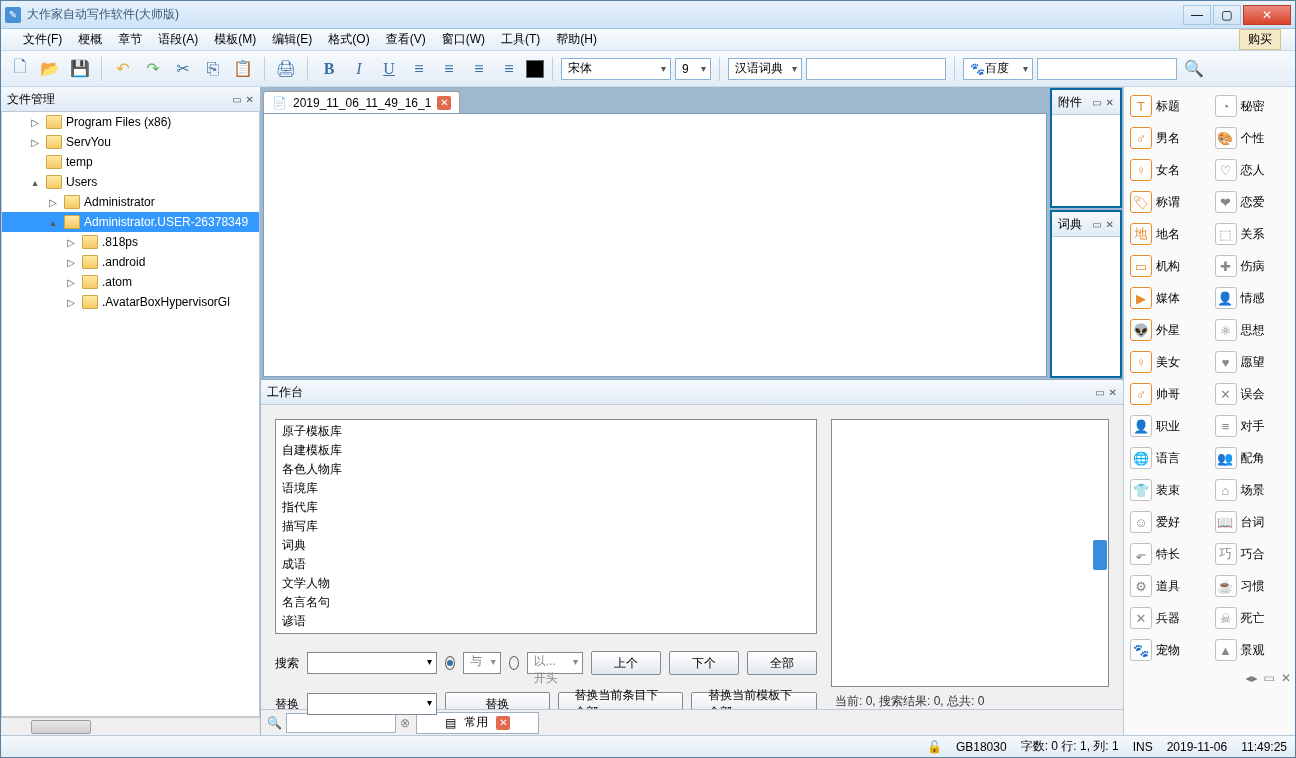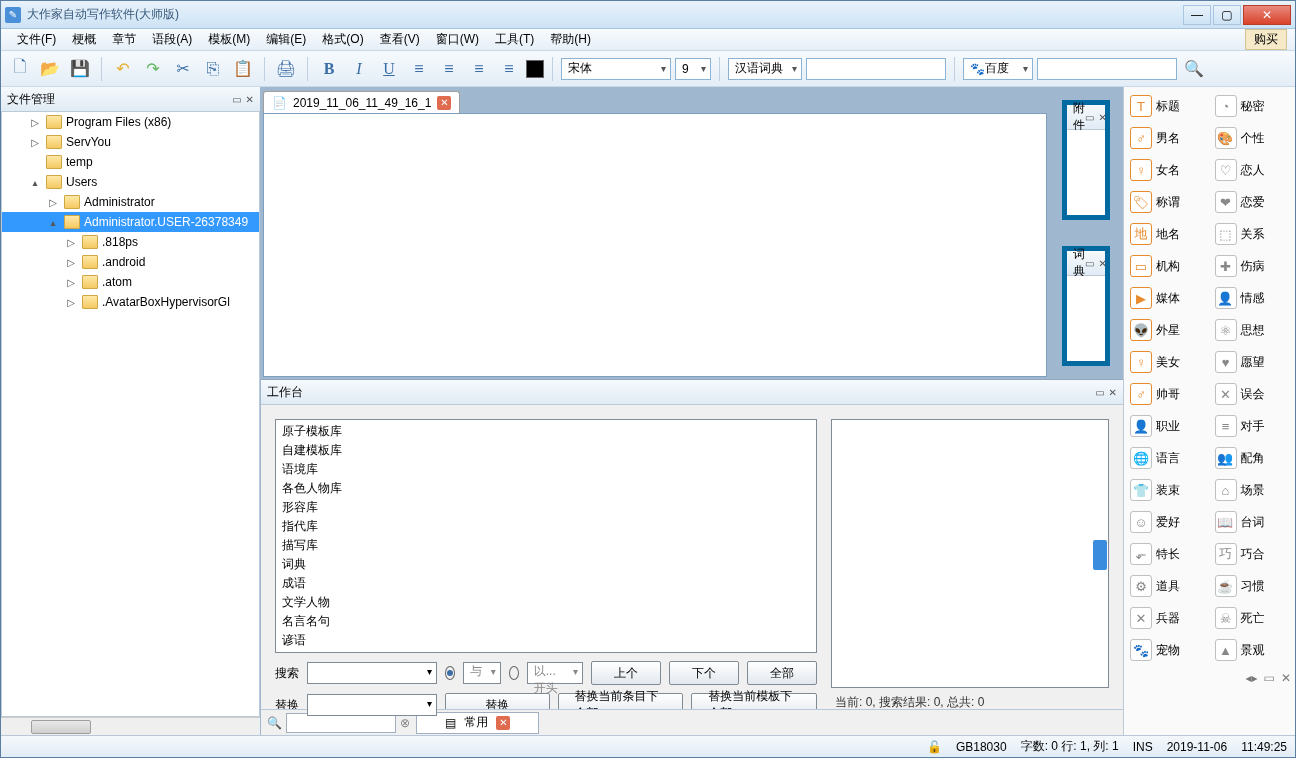--- a/index.html
+++ b/index.html
@@ -4,21 +4,21 @@
 <style>
 *{box-sizing:border-box;margin:0;padding:0;font-family:"SimSun","Microsoft YaHei",sans-serif;font-size:12px;user-select:none}
 body{background:#d0e4f5;overflow:hidden}
 .window{width:1296px;height:758px;background:#f0f0f0;display:flex;flex-direction:column;border:1px solid #5a7fa0}
 .titlebar{height:28px;background:linear-gradient(#e8f2fb,#cde3f5);display:flex;align-items:center;padding:0 4px;border-bottom:1px solid #a9c6e0}
 .titlebar .app-icon{width:16px;height:16px;background:#4a90d9;border-radius:2px;margin-right:6px;display:flex;align-items:center;justify-content:center;color:#fff;font-size:10px}
 .titlebar .title{flex:1;color:#3a5a7c}
 .winbtns{display:flex;gap:0}
 .winbtn{width:28px;height:20px;background:linear-gradient(#e8f2fb,#cde3f5);border:1px solid #a9c6e0;display:flex;align-items:center;justify-content:center;margin-left:2px}
 .winbtn.close{width:48px;background:linear-gradient(#e98a7e,#d9432a);color:#fff;border-color:#b93c27}
-.menubar{height:22px;background:linear-gradient(#f8fbfe,#e6eff8);display:flex;align-items:center;padding:0 8px;border-bottom:1px solid #c9d9e8}
+.menubar{height:22px;background:linear-gradient(#f8fbfe,#e6eff8);display:flex;align-items:center;padding:0 14px;border-bottom:1px solid #c9d9e8}
 .menubar .mi{padding:2px 8px;cursor:default}
 .menubar .buy{margin-left:auto;background:#f5e9c8;border:1px solid #d4c392;padding:1px 8px}
 .toolbar{height:36px;background:linear-gradient(#f7fafd,#e3edf7);display:flex;align-items:center;padding:0 6px;gap:4px;border-bottom:1px solid #c9d9e8}
 .tbtn{width:26px;height:26px;display:flex;align-items:center;justify-content:center;color:#3a6ea5;font-size:16px;border-radius:2px}
 .tsep{width:1px;height:24px;background:#c0d0e0;margin:0 4px}
 .tsel{height:22px;border:1px solid #8ab3d6;background:#fff;padding:0 18px 0 6px;display:flex;align-items:center;position:relative;min-width:60px}
 .tsel::after{content:"▾";position:absolute;right:4px;color:#555;font-size:10px}
 .colorbox{width:18px;height:18px;background:#000;border:1px solid #666}
 .searchbox{height:22px;border:1px solid #8ab3d6;background:#fff;padding:0 4px;display:flex;align-items:center;min-width:140px}
 .main{flex:1;display:flex;position:relative;overflow:hidden}
@@ -36,25 +36,25 @@
 .hscroll{height:18px;background:#efefef;border-top:1px solid #ccc;display:flex;align-items:center}
 .hscroll .thumb{width:60px;height:14px;background:linear-gradient(#e8e8e8,#cfcfcf);border:1px solid #9f9f9f;margin-left:30px;border-radius:2px}
 .center{flex:1;display:flex;flex-direction:column;min-width:0}
 .editor-area{flex:1;display:flex;background:#9fb8cf;min-height:0;position:relative}
 .doc-col{flex:1;display:flex;flex-direction:column;margin:2px}
 .tabrow{display:flex;height:24px;align-items:flex-end}
 .doctab{background:#fff;border:1px solid #9f9f9f;border-bottom:none;height:22px;display:flex;align-items:center;padding:0 8px;gap:6px;border-radius:3px 3px 0 0}
 .doctab .x{width:14px;height:14px;background:#e06b4f;color:#fff;display:flex;align-items:center;justify-content:center;border-radius:2px;font-size:10px}
 .editor{flex:1;background:#fff;border:1px solid #7f9fbf}
 .right{width:74px;display:flex;flex-direction:column}
-.att,.dict{border:5px solid #0369a1;margin:13px;min-height:120px;display:flex;flex-direction:column}
+.att,.dict{border:2px solid #0369a1;margin:1px;min-height:120px;display:flex;flex-direction:column}
 .att .body,.dict .body{flex:1;background:#fff}
 .workbench{height:330px;display:flex;flex-direction:column;border-top:1px solid #8fa8bf}
 .wb-body{flex:1;display:flex;gap:14px;padding:14px;background:#f0f0f0}
-.wb-left{flex:1;display:flex;flex-direction:column;gap:8px;max-width:620px}
+.wb-left{flex:1;display:flex;flex-direction:column;gap:17px;max-width:620px}
 .listbox{flex:1;background:#fff;border:1px solid #808b96;overflow-y:scroll;padding:2px}
 .listbox div{padding:1px 4px;font-family:"NSimSun",monospace}
 .ctrlrow{display:flex;align-items:center;gap:8px}
 .ctrlrow label{white-space:nowrap}
 .combo{height:22px;border:1px solid #808b96;background:#fff;flex:0 0 130px;position:relative}
 .combo::after{content:"▾";position:absolute;right:4px;top:3px;font-size:10px}
 .radio{width:14px;height:14px;border:1px solid #666;border-radius:50%;display:inline-flex;align-items:center;justify-content:center}
 .radio.on::after{content:"";width:6px;height:6px;background:#3a6ea5;border-radius:50%}
 .smallsel{height:22px;border:1px solid #808b96;background:#fff;padding:0 18px 0 6px;position:relative;color:#888}
 .smallsel::after{content:"▾";position:absolute;right:4px;top:3px;font-size:10px}
@@ -263,23 +263,22 @@
             <div class="ctrls">
               <span>▭</span>
               <span>✕</span>
             </div>
           </div>
         <div class="wb-body">
           <div class="wb-left">
             <div class="listbox" id="libbox">
                 <div>原子模板库</div>
                 <div>自建模板库</div>
+                <div>各色人物库</div>
                 <div>语境库</div>
-                <div>各色人物库</div>
-                <div>形容库</div>
                 <div>指代库</div>
                 <div>描写库</div>
                 <div>词典</div>
                 <div>成语</div>
                 <div>文学人物</div>
                 <div>名言名句</div>
                 <div>谚语</div>
               </div>
             <div class="ctrlrow">
               <label>搜索</label>

